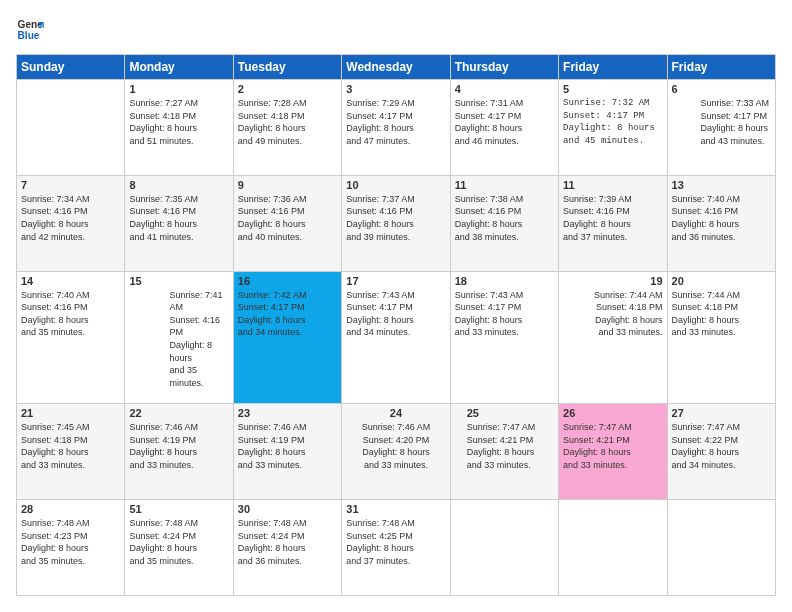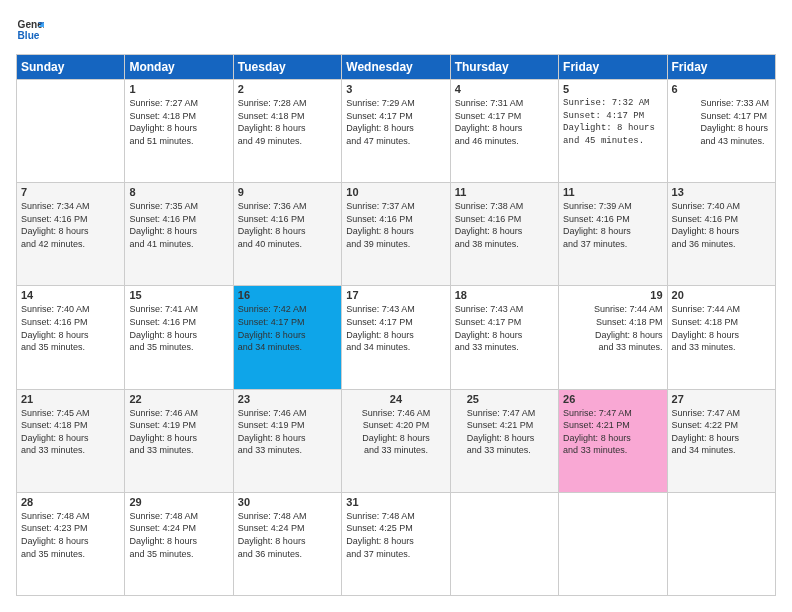--- a/index.html
+++ b/index.html
@@ -223,21 +223,21 @@
         <tr>
           <td style="background: rgb(255, 255, 255);">
             <span class="day-num">14</span>
             <div class="cell-text" style="white-space: pre-line;">Sunrise: 7:40 AM
 Sunset: 4:16 PM
 Daylight: 8 hours
 and 35 minutes.</div>
           </td>
           <td style="background: rgb(255, 255, 255);">
             <span class="day-num">15</span>
-            <div class="cell-text" style="white-space: pre-line;">Sunrise: 7:41 AM
+            <div class="cell-text" style="white-space: pre-line; margin-left: 40px;">Sunrise: 7:41 AM
 Sunset: 4:16 PM
 Daylight: 8 hours
 and 35 minutes.</div>
           </td>
           <td style="background: #0ea5e9;">
             <span class="day-num">16</span>
             <div class="cell-text" style="white-space: pre-line;">Sunrise: 7:42 AM
 Sunset: 4:17 PM
 Daylight: 8 hours
 and 34 minutes.</div>
@@ -324,21 +324,21 @@
         </tr>
         <tr>
           <td style="background: rgb(255, 255, 255); margin-left: 44px;">
             <span class="day-num">28</span>
             <div class="cell-text" style="white-space: pre-line;">Sunrise: 7:48 AM
 Sunset: 4:23 PM
 Daylight: 8 hours
 and 35 minutes.</div>
           </td>
           <td style="background: rgb(255, 255, 255);">
-            <span class="day-num">29</span>
+            <span class="day-num">51</span>
             <div class="cell-text" style="white-space: pre-line;">Sunrise: 7:48 AM
 Sunset: 4:24 PM
 Daylight: 8 hours
 and 35 minutes.</div>
           </td>
           <td style="background: rgb(255, 255, 255);">
             <span class="day-num">30</span>
             <div class="cell-text" style="white-space: pre-line;">Sunrise: 7:48 AM
 Sunset: 4:24 PM
 Daylight: 8 hours

